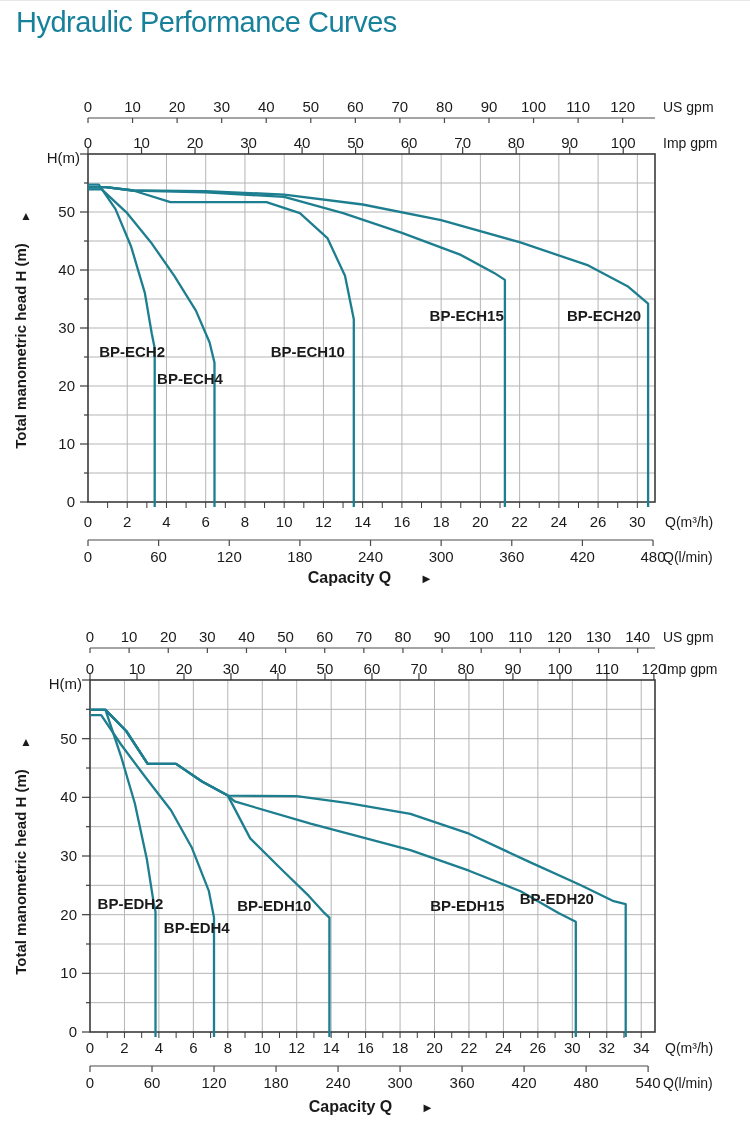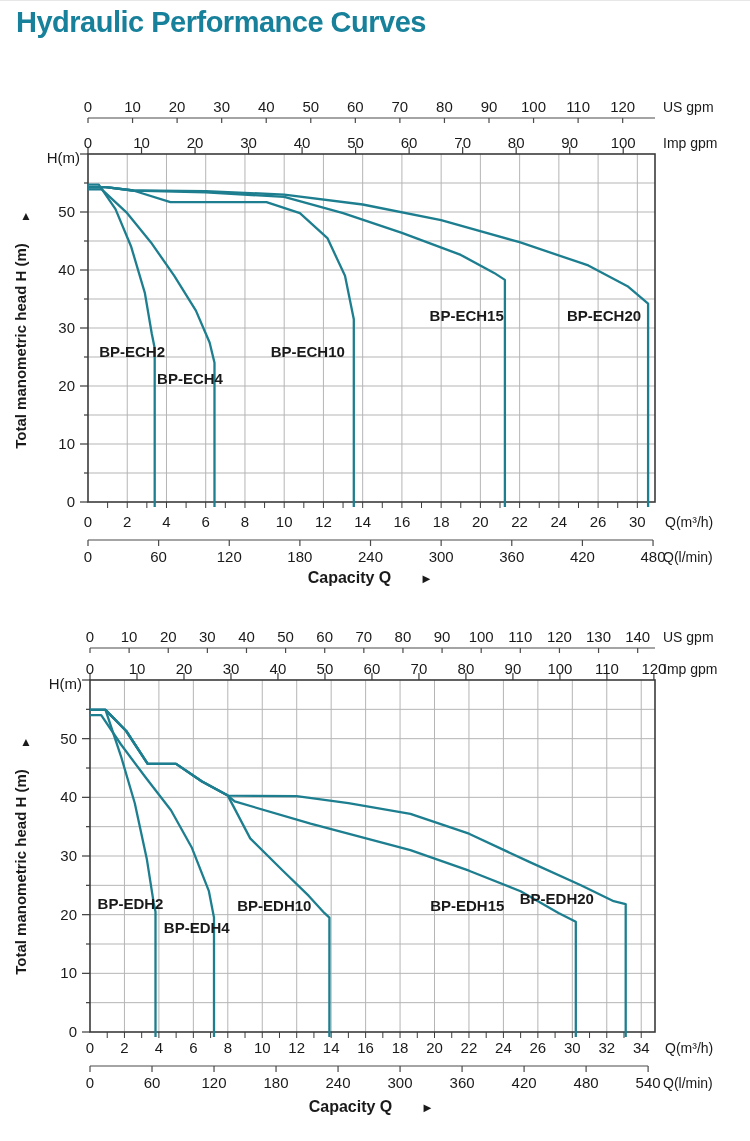--- a/index.html
+++ b/index.html
@@ -1,19 +1,19 @@
 <!DOCTYPE html>
 <html><head>
 <meta charset="utf-8">
 <style>
   html,body{margin:0;padding:0;}
   body{width:750px;height:1141px;background:#ffffff;position:relative;overflow:hidden;
        font-family:"Liberation Sans",sans-serif;}
   .topline{position:absolute;top:0;left:0;width:750px;height:1px;background:#e7e7e7;}
-  h1.title{position:absolute;left:16px;top:6px;margin:0;font-size:29px;font-weight:bold;
+  h1.title{position:absolute;left:16px;top:6px;margin:0;font-size:29px;font-weight:normal;
        letter-spacing:-0.5px;}
   .chartsvg{position:absolute;left:0;}
   #svg-ech{top:85px;}
   #svg-edh{top:612px;}
   svg text{font-family:"Liberation Sans",sans-serif;}
 </style>
 </head>
 <body>
 
 <div class="topline"></div>

